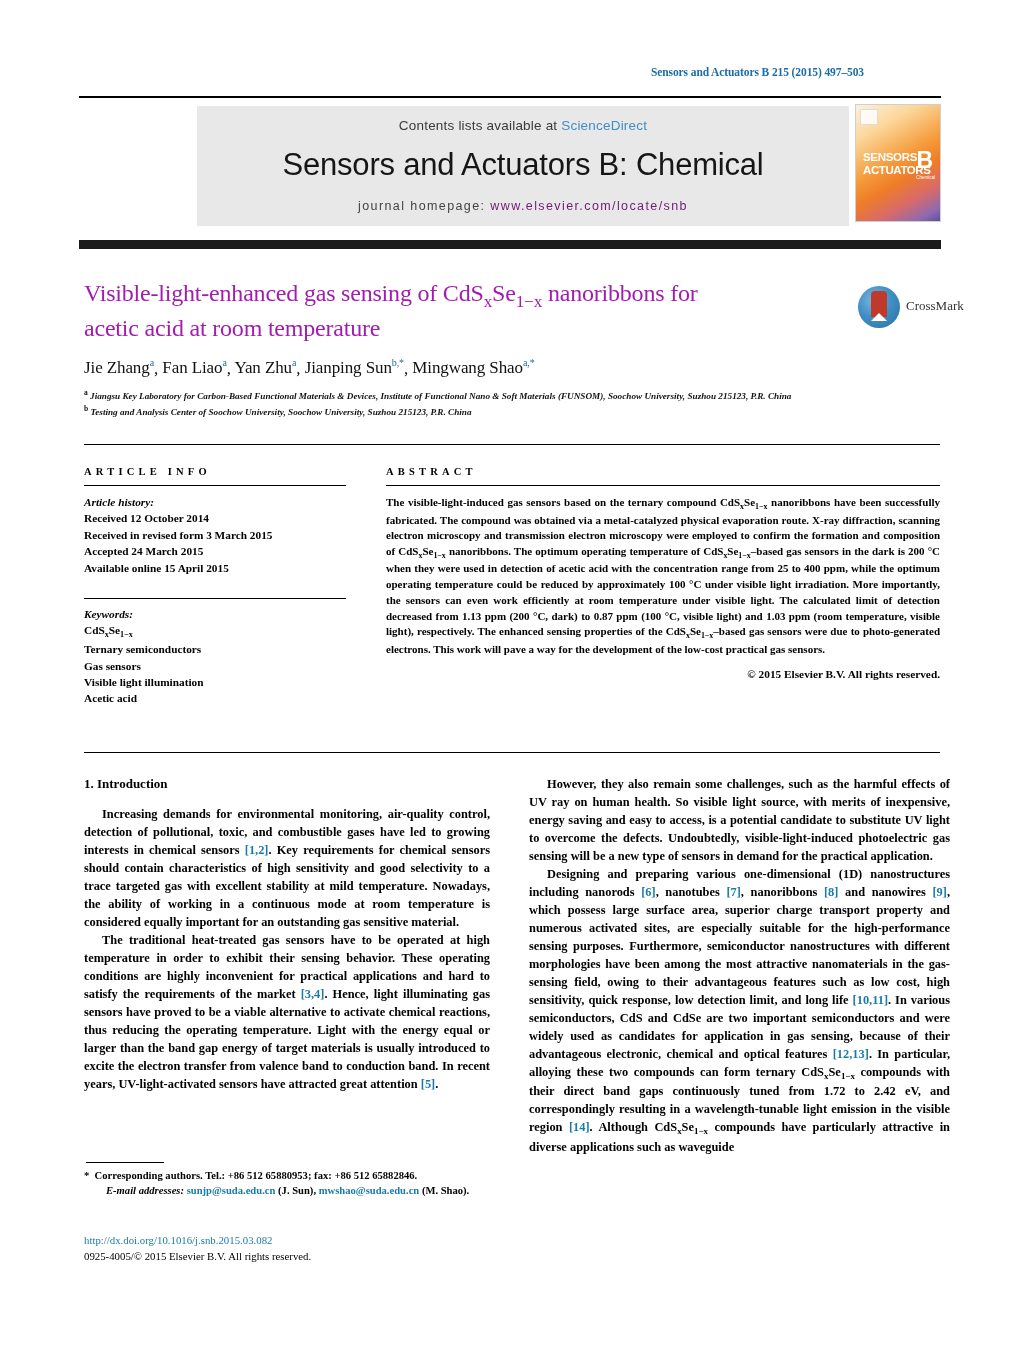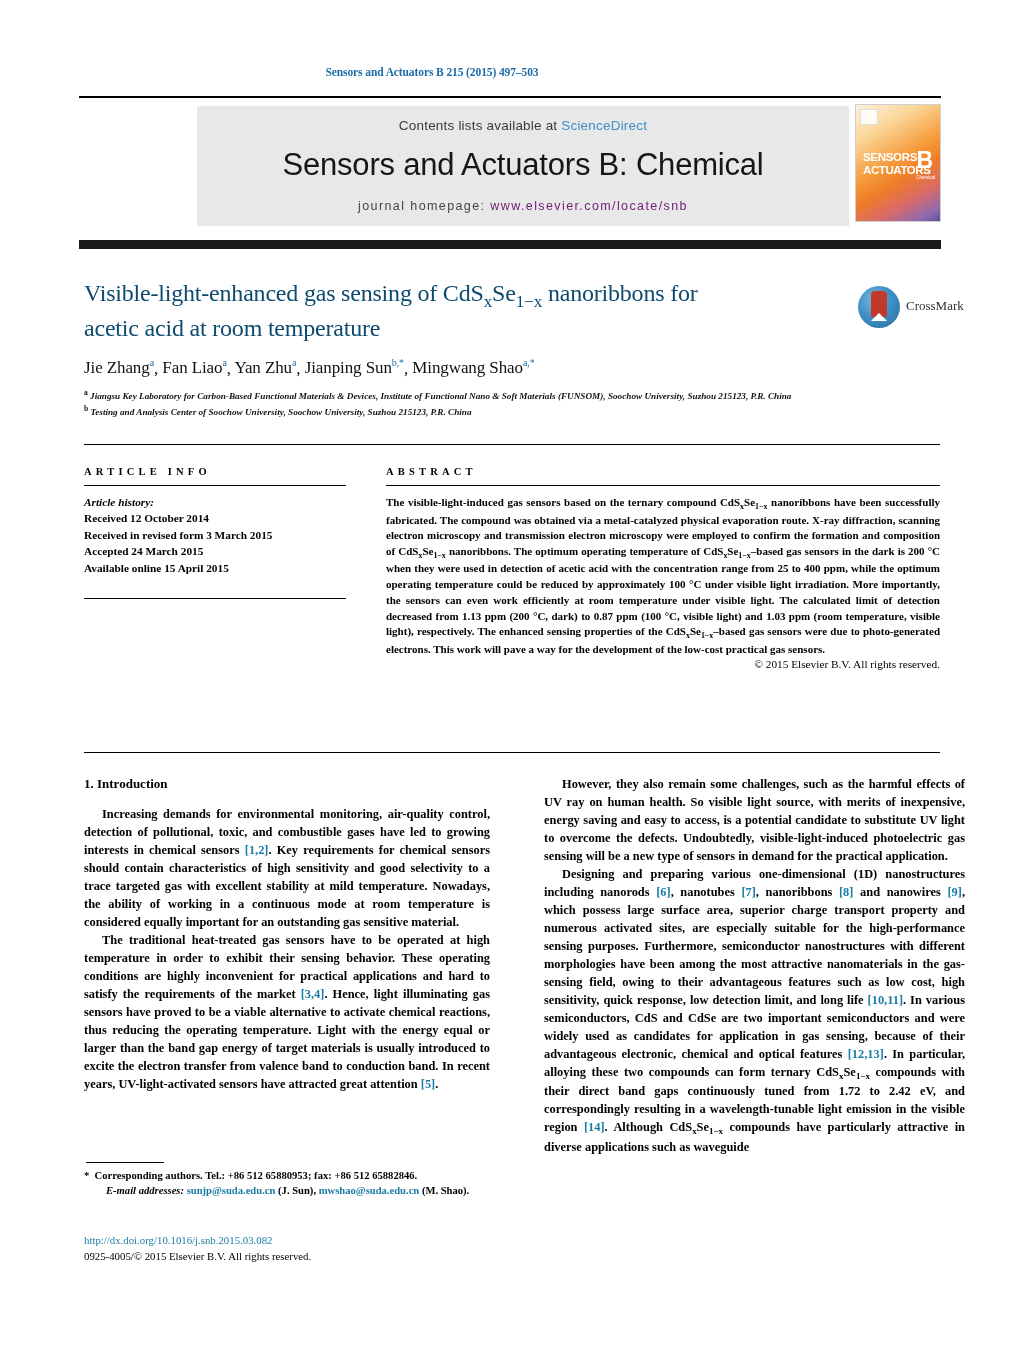--- a/index.html
+++ b/index.html
@@ -22,21 +22,21 @@
     height: 1351px;
     background: #fff;
   }
 
   
   .runhead {
     position: absolute;
     top: 66px;
     left: 0;
     width: 864px;
-    text-align: center;
+    text-align: right;
     font-family: "Liberation Serif", serif;
     font-weight: bold;
     font-size: 11.5px;
     color: #1b6ca8;
     letter-spacing: -0.1px;
   }
 
   
   .masthead {
     position: absolute;
@@ -178,21 +178,21 @@
   .title-block {
     position: absolute;
     top: 278px;
     left: 84px;
     width: 790px;
   }
   .art-title {
     font-family: "Liberation Serif", serif;
     font-size: 24px;
     line-height: 1.28;
-    color: #0c4a6e;
+    color: #a21caf;
     font-weight: normal;
     margin: 0;
     letter-spacing: -0.2px;
   }
   .authors {
     margin-top: 14px;
     font-family: "Liberation Serif", serif;
     font-size: 17px;
     color: #111;
     letter-spacing: -0.1px;
@@ -303,23 +303,24 @@
   .abstract-body {
     margin-top: 9px;
     font-family: "Liberation Serif", serif;
     font-weight: bold;
     font-size: 11px;
     line-height: 1.43;
     text-align: justify;
     color: #000;
   }
   .copyright {
+    margin-top: 10px;
     text-align: right;
     font-family: "Liberation Serif", serif;
-    font-weight: normal;
+    font-weight: bold;
     font-size: 11.3px;
   }
 
   .rule-above-body {
     position: absolute;
     top: 752px;
     left: 84px;
     width: 856px;
     border-top: 1px solid #000;
   }
@@ -327,21 +328,21 @@
   
   .col-left {
     position: absolute;
     top: 776px;
     left: 84px;
     width: 406px;
   }
   .col-right {
     position: absolute;
     top: 776px;
-    left: 544px;
+    left: 529px;
     width: 421px;
   }
   .sec-title {
     font-family: "Liberation Serif", serif;
     font-weight: bold;
     font-size: 13px;
     margin: 0 0 14px 0;
   }
   p.body {
     margin: 0;
@@ -457,20 +458,28 @@
     <div class="sec-head">ARTICLE INFO</div>
     <div class="thin-rule"></div>
     <div class="hist-block">
       <div class="lbl">Article history:</div>
       <div>Received 12 October 2014</div>
       <div>Received in revised form 3 March 2015</div>
       <div>Accepted 24 March 2015</div>
       <div>Available online 15 April 2015</div>
     </div>
     <div class="kw-rule"></div>
+    <div class="kw-block">
+      <div class="lbl">Keywords:</div>
+      <div>CdS<sub>x</sub>Se<sub>1−x</sub></div>
+      <div>Ternary semiconductors</div>
+      <div>Gas sensors</div>
+      <div>Visible light illumination</div>
+      <div>Acetic acid</div>
+    </div>
   </div>
 
   <div class="abs-col">
     <div class="sec-head">ABSTRACT</div>
     <div class="thin-rule"></div>
     <div class="abstract-body">
       The visible-light-induced gas sensors based on the ternary compound CdS<sub>x</sub>Se<sub>1−x</sub> nanoribbons have been
       successfully fabricated. The compound was obtained via a metal-catalyzed physical evaporation route.
       X-ray diffraction, scanning electron microscopy and transmission electron microscopy were employed to
       confirm the formation and composition of CdS<sub>x</sub>Se<sub>1−x</sub> nanoribbons. The optimum operating temperature

